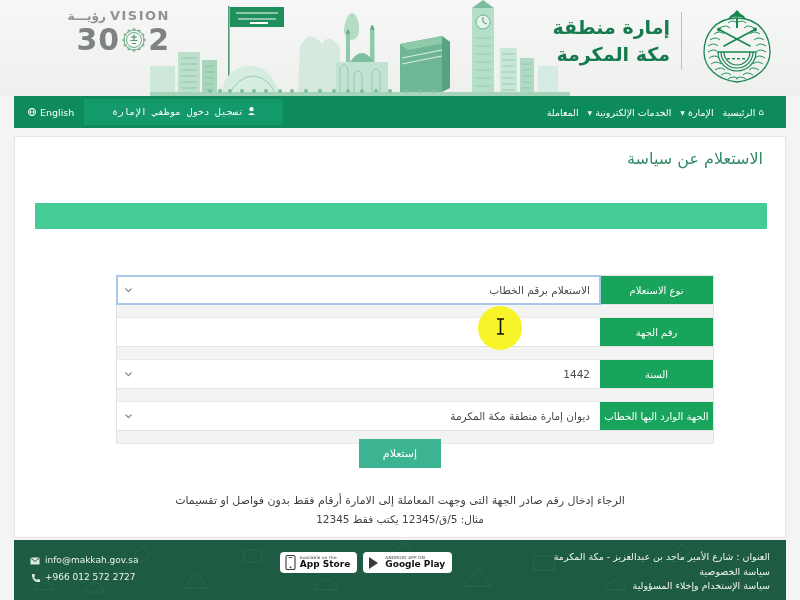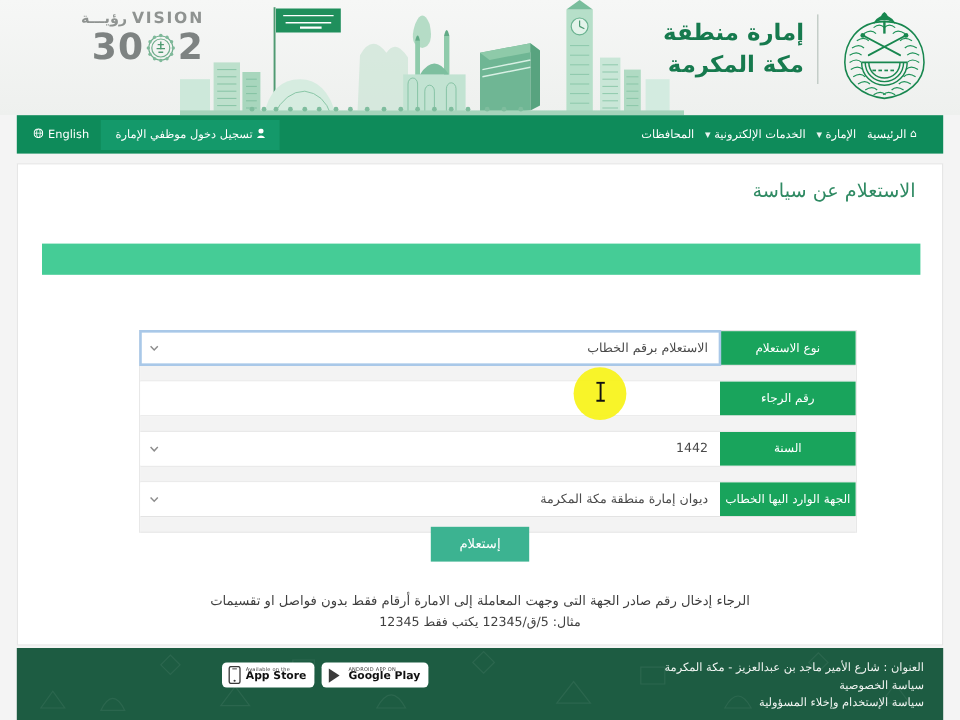--- a/index.html
+++ b/index.html
@@ -114,23 +114,23 @@
   .nav-left {
     margin-left: 14px;
     margin-right: auto;
     display: flex; align-items: center; gap: 10px;
     direction: rtl;
   }
   .staff-login {
     background: #14996a;
     color: #ffffff;
     font-size: 9.5px;
-    padding: 7px 12px;
+    padding: 7px 28px;
     white-space: nowrap;
-    display: flex; align-items: center; gap: 4px;
+    display: flex; align-items: center; gap: 4px; font-family: Liberation Mono, monospace;
   }
   .lang-btn {
     color: #ffffff; font-size: 9.5px;
     display: flex; align-items: center; gap: 4px;
     direction: ltr;
     white-space: nowrap;
   }
 
   
   .main {
@@ -507,21 +507,21 @@
       </span>
       <span class="nav-item">
         <span>الإمارة</span>
         <span class="nav-caret">▼</span>
       </span>
       <span class="nav-item">
         <span>الخدمات الإلكترونية</span>
         <span class="nav-caret">▼</span>
       </span>
       <span class="nav-item">
-        <span>المحافظات</span>
+        <span>المعاملة</span>
       </span>
     </div>
 
     <div class="nav-left">
       <span class="staff-login">
         <span>
           <svg width="7" height="8" viewBox="0 0 7 8">
               <circle cx="3.5" cy="2.2" r="2.1" fill="#fff"></circle>
               <path d="M0 8 q3.5 -4 7 0z" fill="#fff"></path>
             </svg>
@@ -557,21 +557,21 @@
                 <path d="M1.5 3 L4.5 6.2 L7.5 3" fill="none" stroke="#8c8c8c" stroke-width="1.2"></path>
               </svg>
           </span>
           <span class="field-value">الاستعلام برقم الخطاب</span>
         </div>
       </div>
 
       <div class="form-row spacer"></div>
 
       <div class="form-row">
-        <div class="row-label">رقم الرجاء</div>
+        <div class="row-label">رقم الجهة</div>
         <div class="row-field">
           <span class="field-value" placeholder=""></span>
         </div>
       </div>
 
       <div class="form-row spacer"></div>
 
       <div class="form-row">
         <div class="row-label">السنة</div>
         <div class="row-field">
@@ -655,20 +655,39 @@
               <rect x="3.6" y="2" width="3.8" height=".8" fill="#3a3a3a"></rect>
             </svg>
           </span>
           <span class="badge-txt">
             <span class="badge-small" style="display:block;text-transform:none">Available on the</span>
             <span class="badge-big" style="display:block">App Store</span>
           </span>
         </div>
       </div>
 
+      <div class="footer-left">
+        <div class="contact-line">
+          <span class="contact-ico">
+            <svg width="10" height="8" viewBox="0 0 10 8">
+              <rect x=".5" y=".5" width="9" height="7" fill="#dfe9e3"></rect>
+              <path d="M.5 .5 L5 4.6 L9.5 .5" fill="none" stroke="#1d5c42" stroke-width="1"></path>
+            </svg>
+          </span>
+          <span>info@makkah.gov.sa</span>
+        </div>
+        <div class="contact-line">
+          <span class="contact-ico">
+            <svg width="9" height="9" viewBox="0 0 9 9">
+              <path d="M1.2 1 h2.1 l.9 2.1 l-1.2 .9 q1 2 3 3 l.9 -1.2 l2.1 .9 v2.1 q0 .8 -.9 .8 Q1 8.6 1 1.9 q0 -.9 .2 -.9z" fill="#dfe9e3"></path>
+            </svg>
+          </span>
+          <span>+966 012 572 2727</span>
+        </div>
+      </div>
     </div>
   </div>
 
   <div class="cursor-halo"></div>
   <div class="cursor-ibeam">
     <svg width="9" height="17" viewBox="0 0 9 17">
       <path d="M1 1 H8 M4.5 1 V16 M1 16 H8" stroke="#111111" stroke-width="1.6" fill="none"></path>
     </svg>
   </div>
 

